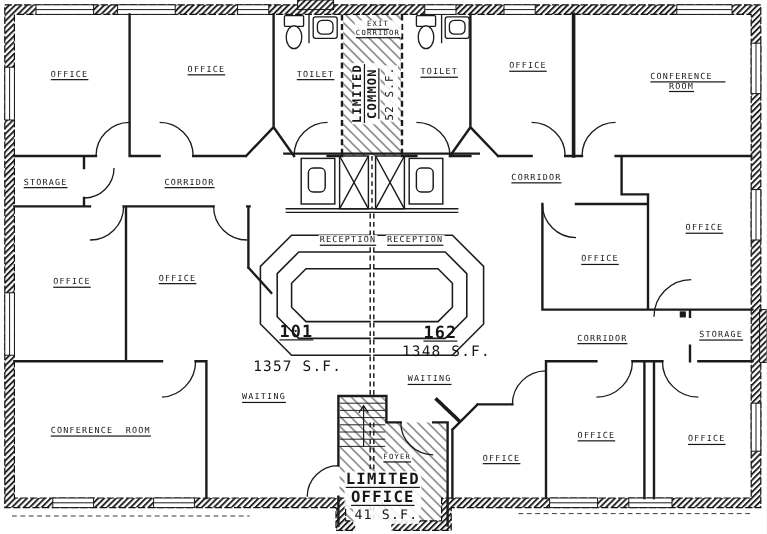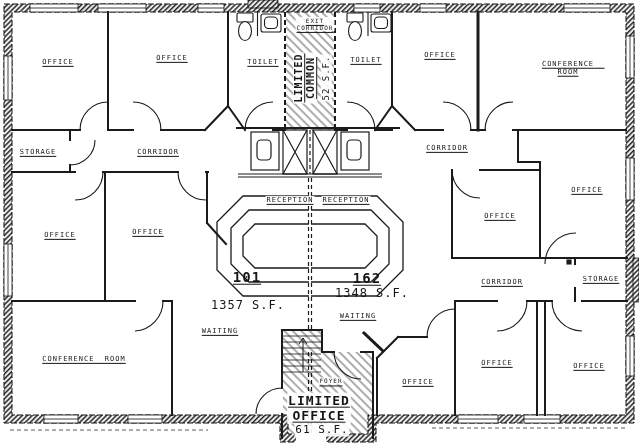--- a/index.html
+++ b/index.html
@@ -198,15 +198,15 @@
       <div class="lbl u" style="left: 358px; top: 316px; font-size: 7px;">WAITING</div>
       <div class="lbl u" style="left: 502px; top: 282px; font-size: 7px;">CORRIDOR</div>
       <div class="lbl u" style="left: 601px; top: 279px; font-size: 7px;">STORAGE</div>
       <div class="lbl u" style="left: 84px; top: 359px; font-size: 7px;">CONFERENCE  ROOM</div>
       <div class="lbl u" style="left: 418px; top: 382px; font-size: 7px;">OFFICE</div>
       <div class="lbl u" style="left: 497px; top: 363px; font-size: 7px;">OFFICE</div>
       <div class="lbl u" style="left: 589px; top: 366px; font-size: 7px;">OFFICE</div>
       <div class="lbl u bg" style="left: 331px; top: 381px; font-size: 6px;">FOYER</div>
       <div class="lbl u b bg" style="left: 319px; top: 408px; font-size: 13px;">LIMITED
 OFFICE</div>
-      <div class="lbl bg" style="left: 322px; top: 430px; font-size: 11px;">61 S.F.</div>
+      <div class="lbl bg" style="left: 322px; top: 430px; font-size: 11px;">41 S.F.</div>
     </div>
 </div>
 
 </body></html>

